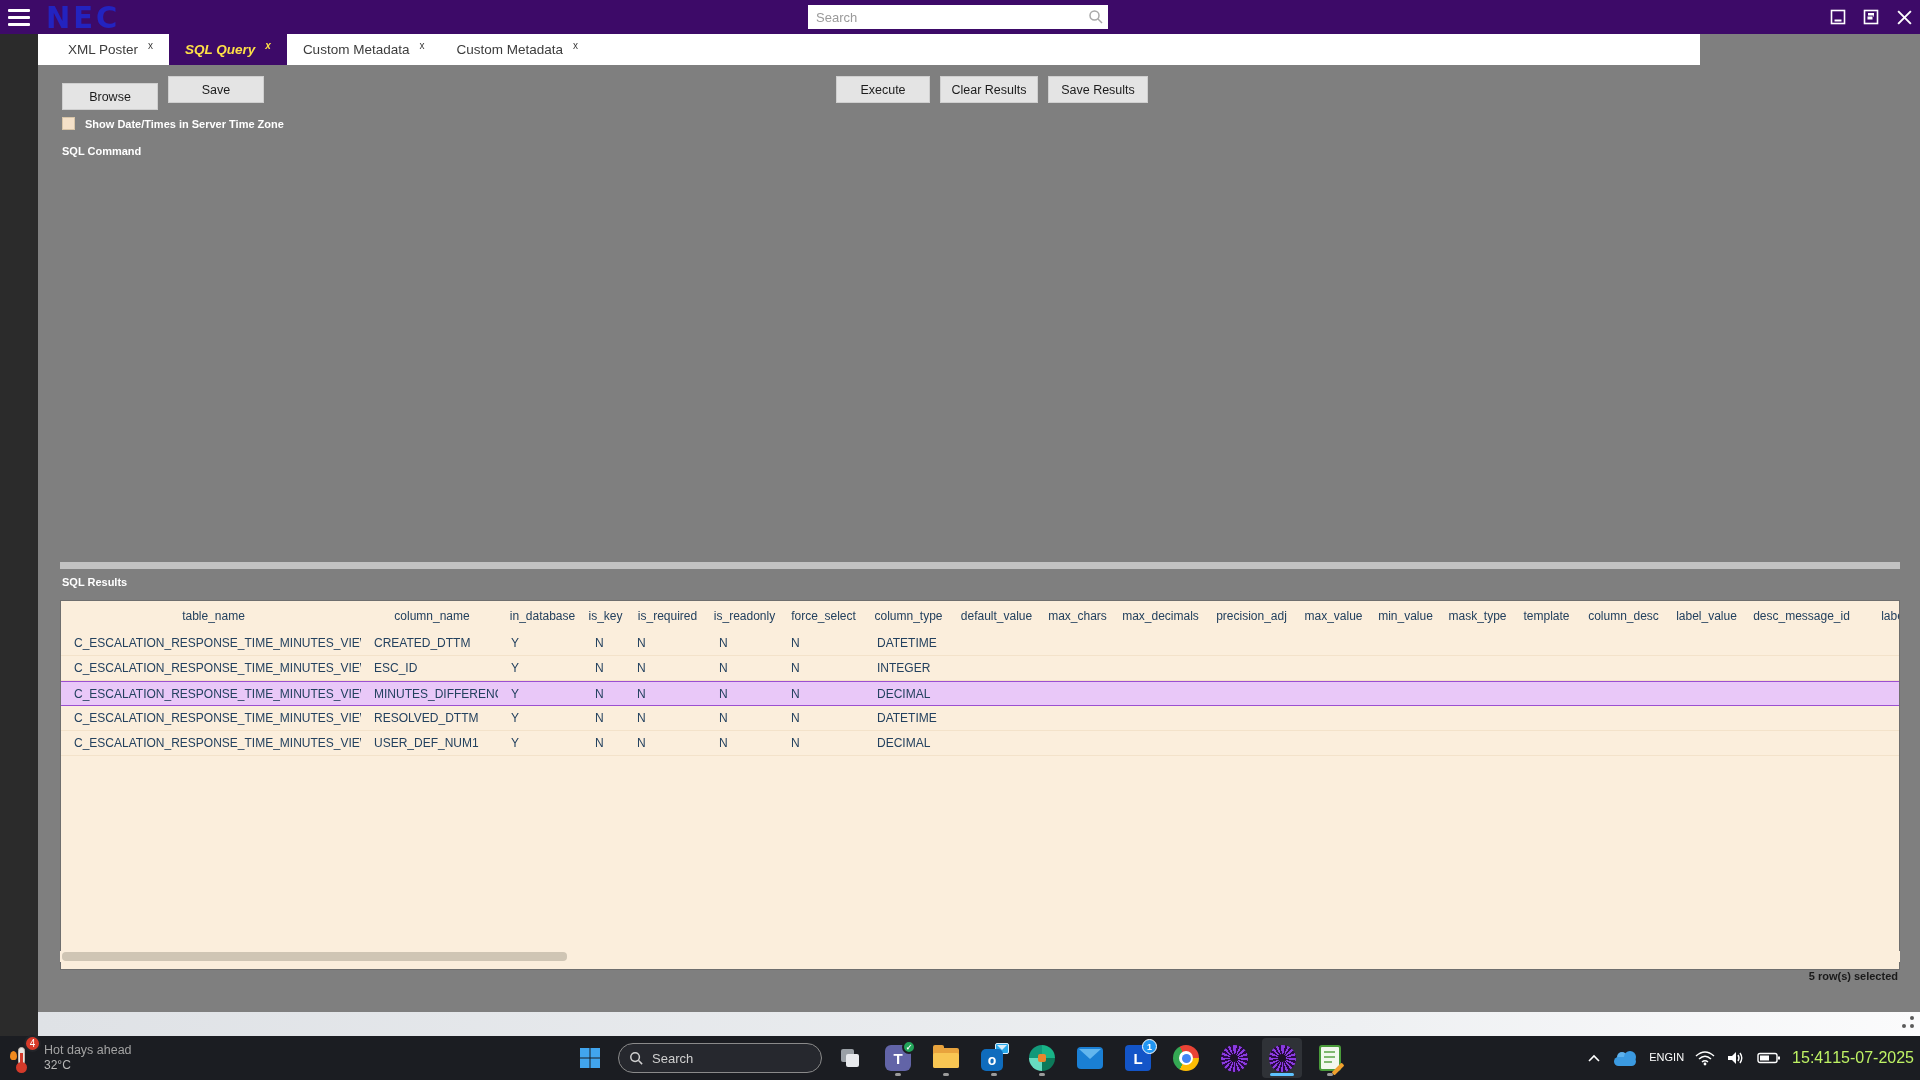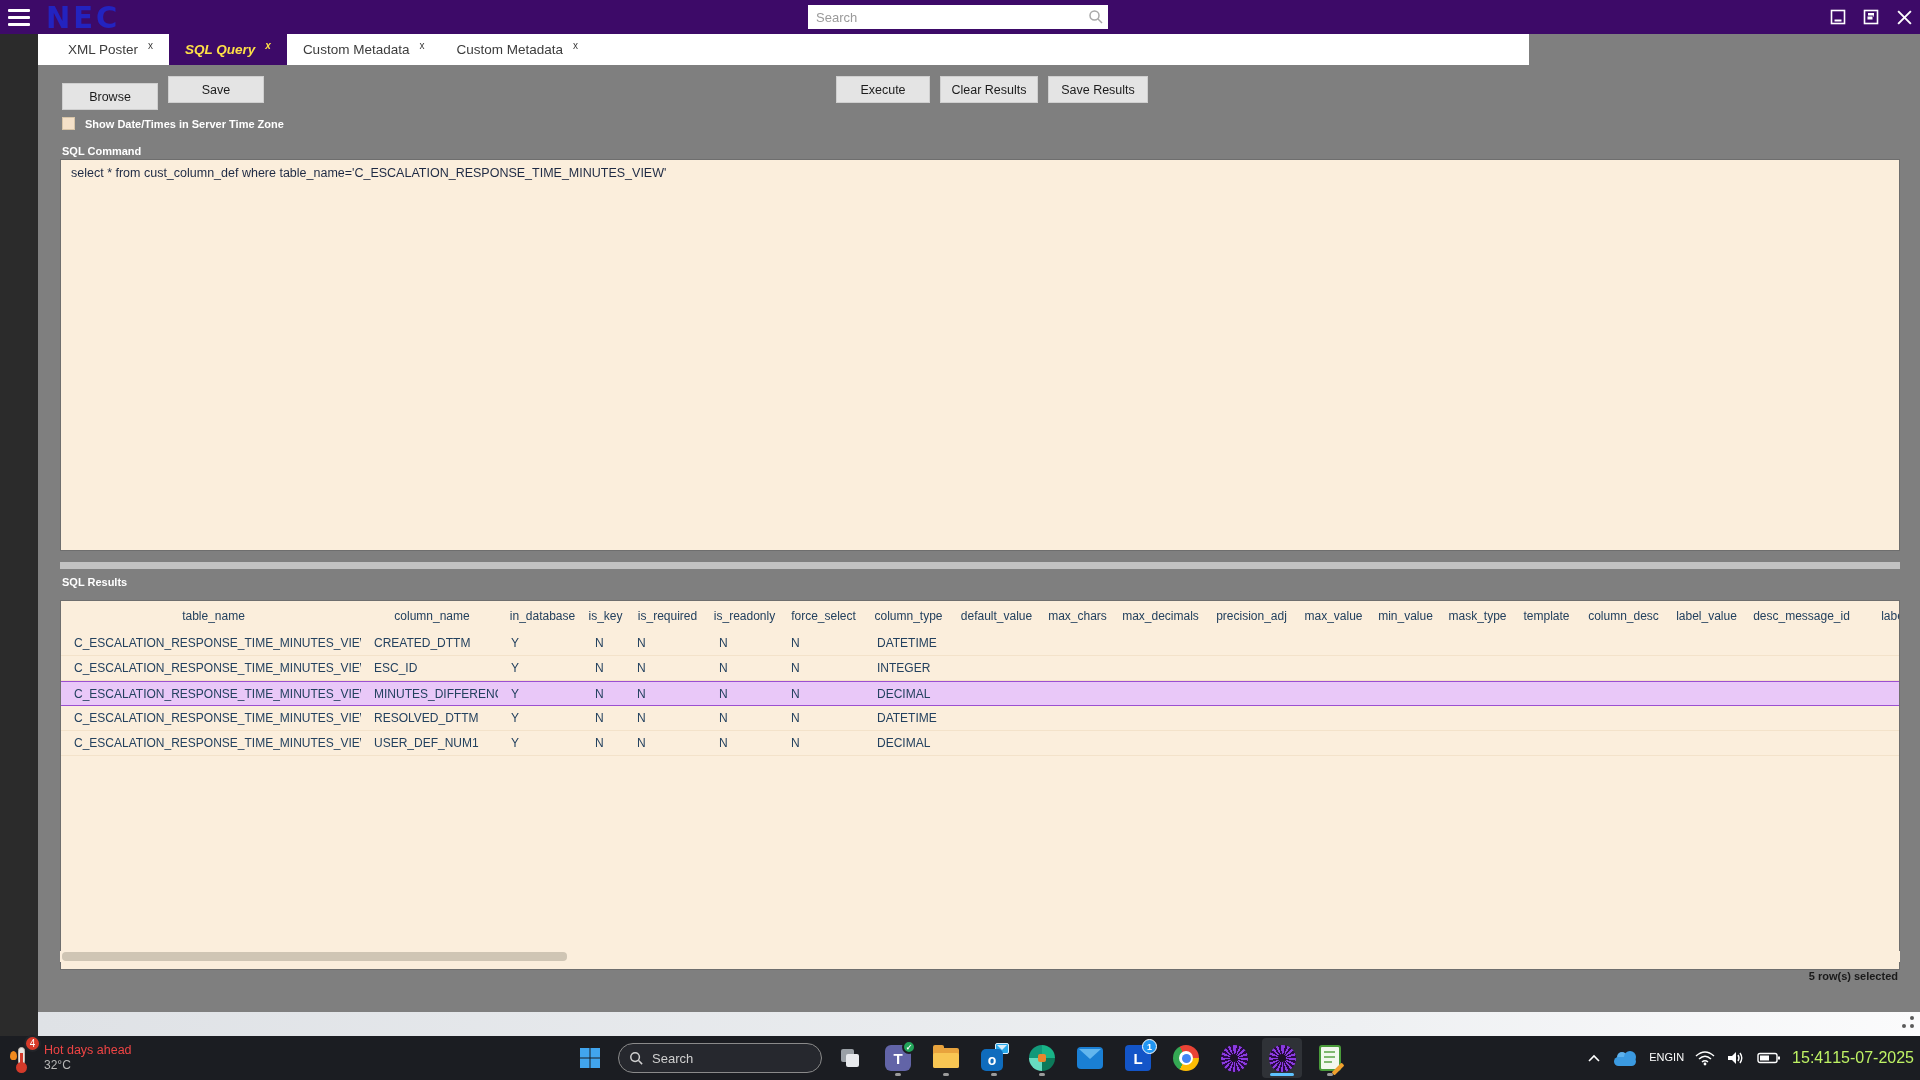--- a/index.html
+++ b/index.html
@@ -12,21 +12,21 @@
   .hamburger span { display:block; width:22px; height:3px; background:#ffffff; border-radius:1px; }
   .nec-logo { font-weight:900; font-size:29px; color:#2323c0; letter-spacing:3px; margin-left:8px; transform:scaleY(1.05); font-family:"DejaVu Sans", sans-serif; }
   .tb-search { position:absolute; left:808px; top:5px; width:300px; height:24px; background:#ffffff; border:none; padding:0 26px 0 8px; font-size:13px; color:#333; outline:none; font-family:"Liberation Sans", sans-serif; }
   .tb-search::placeholder { color:#9a9a9a; }
   .tb-search-icon { position:absolute; left:1088px; top:9px; width:16px; height:16px; }
   .win-controls { position:absolute; right:6px; top:0; height:34px; display:flex; align-items:center; gap:13px; }
   .win-btn { width:20px; height:20px; display:flex; align-items:center; justify-content:center; cursor:pointer; }
 
   
   .leftstrip { position:absolute; left:0; top:34px; width:38px; height:1002px; background:#2b2b2b; }
-  .tabbar { position:absolute; left:38px; top:34px; width:1491px; height:31px; background:#ffffff; display:flex; align-items:stretch; padding-left:14px; }
+  .tabbar { position:absolute; left:38px; top:34px; width:1662px; height:31px; background:#ffffff; display:flex; align-items:stretch; padding-left:14px; }
   .tab { display:flex; align-items:center; padding:0 16px; font-size:13.5px; color:#3c3c3c; cursor:pointer; }
   .tab .closex { font-size:10px; margin-left:10px; margin-bottom:8px; color:inherit; }
   .tab.active { background:#3d0a68; color:#fde047; font-weight:bold;font-style:italic; }
 
   
   .content { position:absolute; left:38px; top:65px; width:1882px; height:947px; background:#7f7f7f; }
   .btn { position:absolute; height:27px; background:#e4e4e4; border:1px solid #cfcfcf; font-size:12.5px; color:#1c1c1c; text-align:center; cursor:pointer; font-family:"Liberation Sans", sans-serif; }
   #btn-browse { left:24px; top:18px; width:96px; }
   #btn-save { left:130px; top:11px; width:96px; }
   #btn-execute { left:798px; top:11px; width:94px; }
@@ -71,21 +71,21 @@
   
   .taskbar { position:absolute; left:0; top:1036px; width:1920px; height:44px; background:#1b1d22; }
   .weather { position:absolute; left:8px; top:0; height:44px; display:flex; align-items:center; gap:10px; cursor:pointer; }
   .thermo { position:relative; width:26px; height:30px; }
   .thermo .stem { position:absolute; left:10px; top:4px; width:7px; height:18px; background:#e8e6e2; border:1px solid #c2b8ae; border-radius:4px; }
   .thermo .mercury { position:absolute; left:12px; top:10px; width:3px; height:14px; background:#d43a2a; }
   .thermo .bulb { position:absolute; left:8px; top:19px; width:11px; height:11px; background:#d43a2a; border-radius:50%; }
   .thermo .flame { position:absolute; left:2px; top:8px; width:7px; height:9px; background:#f08a1d; border-radius:50% 50% 50% 50% / 60% 60% 40% 40%; }
   .wbadge { position:absolute; left:16px; top:-8px; width:17px; height:17px; background:#d83b2a; border:2px solid #23252a; border-radius:50%; color:#fff; font-size:10px; display:flex; align-items:center; justify-content:center; }
   .wtext { display:flex; flex-direction:column; justify-content:center; line-height:1.3; }
-  .wtitle { color:#ef4444; font-size:12.5px; }
+  .wtitle { color:#a3a3a3; font-size:12.5px; }
   .wtemp { color:#b8b8b8; font-size:12px; }
 
   .tb-center { position:absolute; left:50%; top:0; height:44px; transform:translateX(-50%); display:flex; align-items:center; gap:8px; }
   .tbicon { position:relative; width:40px; height:40px; display:flex; align-items:center; justify-content:center; border-radius:4px; cursor:pointer; }
   .tbicon.active { background:#2f3237; }
   .rundot { position:absolute; bottom:2px; left:50%; transform:translateX(-50%); width:6px; height:3px; border-radius:2px; background:#9b9b9b; }
   .rundot.wide { width:24px; background:#5ec3ff; }
 
   .search-pill { width:204px; height:30px; border-radius:15px; background:#26282e; border:1px solid #8a8a8a; display:flex; align-items:center; padding-left:10px; gap:8px; cursor:pointer; }
   .search-pill span { color:#cfcfcf; font-size:13px; }
@@ -191,21 +191,20 @@
     <button class="btn" id="btn-execute">Execute</button>
     <button class="btn" id="btn-clear">Clear Results</button>
     <button class="btn" id="btn-save-results">Save Results</button>
 
     <div class="chk-row">
       <div class="chk-box"></div>
       <div class="chk-label">Show Date/Times in Server Time Zone</div>
     </div>
 
     <div class="area-label" id="lbl-command">SQL Command</div>
-    <textarea class="sql-box" spellcheck="false" style="">select * from cust_column_def where table_name='C_ESCALATION_RESPONSE_TIME_MINUTES_VIEW'</textarea>
 
     <div class="splitter"></div>
 
     <div class="area-label" id="lbl-results">SQL Results</div>
 
     <div class="grid">
       <div class="grid-inner">
         <div class="grow header">
           <div class="gc c0">table_name</div>
           <div class="gc c1">column_name</div>

